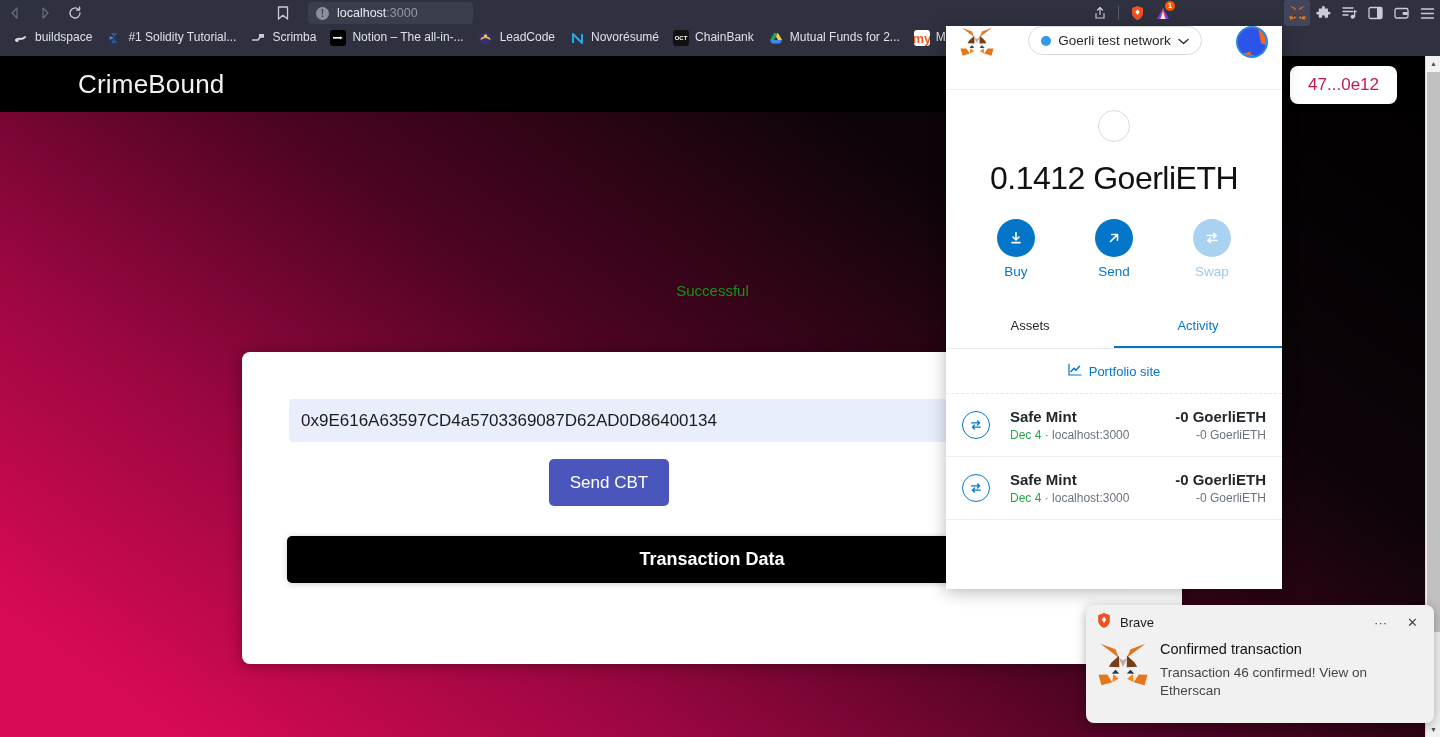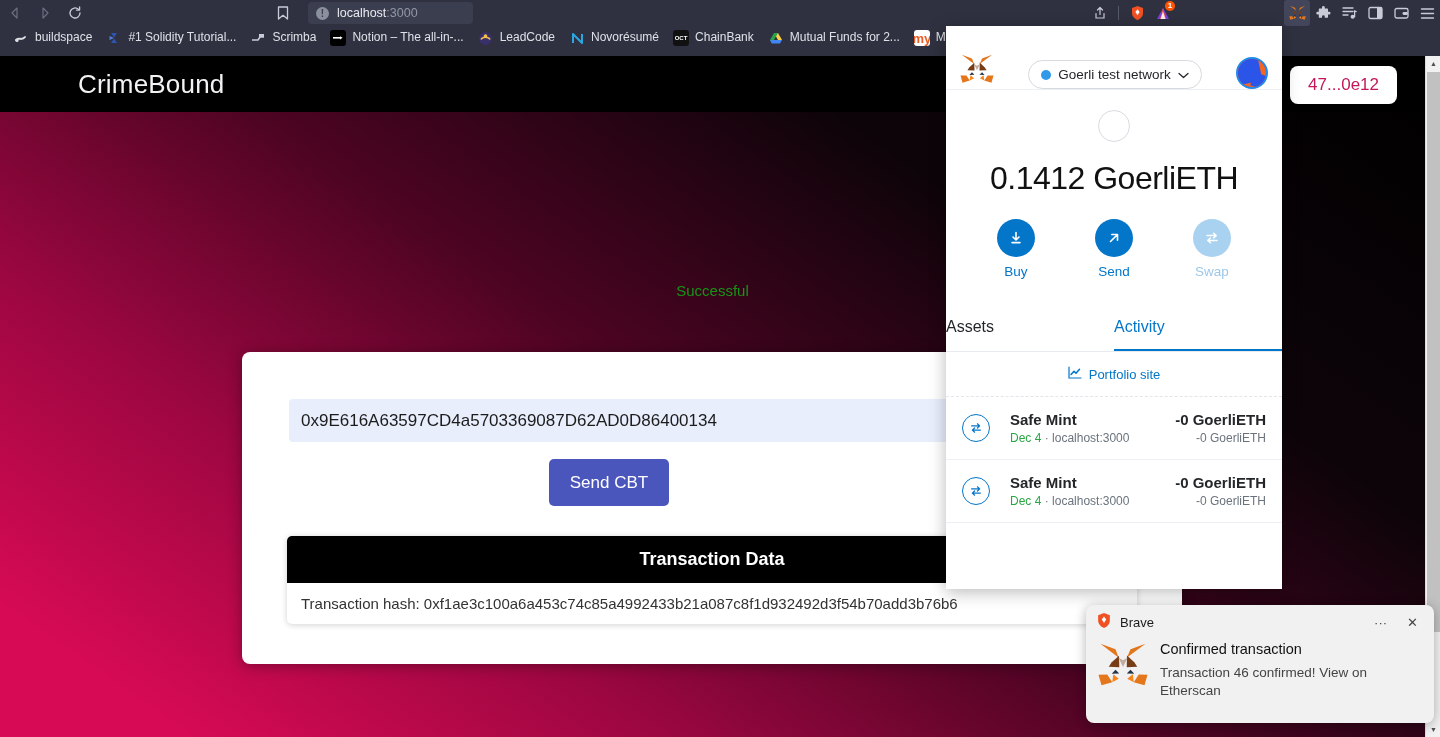--- a/index.html
+++ b/index.html
@@ -128,21 +128,21 @@
   .pg-arrow.up { top: 0; } .pg-arrow.down { bottom: 0; }
   .pg-thumb { position: absolute; left: 1px; top: 16px; width: 13px; height: 560px; background: #c1c1c1; }
 
   
   .mm {
     position: absolute; left: 946px; top: 26px; width: 336px; height: 563px;
     background: #fff; box-shadow: 0 3px 16px rgba(0,0,0,.28);
     font-family: "Liberation Sans", sans-serif;
   }
   .mm-header {
-    height: 64px; display: flex; align-items: flex-end; justify-content: space-between;
+    height: 64px; display: flex; align-items: flex-start; justify-content: space-between;
     padding: 0 14px; border-bottom: 1px solid #eceff3;
   }
   .net-pill {
     display: flex; align-items: center; gap: 7px; border: 1px solid #d6d9de;
     border-radius: 20px; padding: 6px 12px; font-size: 13.5px; color: #24272a;
   }
   .net-dot { width: 10px; height: 10px; border-radius: 50%; background: #3099e8; flex: none; }
   .acct-avatar {
     width: 32px; height: 32px; border-radius: 50%; border: 2px solid #1f8bea; overflow: hidden;
     position: relative; background: #2b54e8; flex: none;
@@ -156,21 +156,21 @@
   .mm-actions { display: flex; justify-content: center; gap: 30px; margin-top: 22px; }
   .mm-act { width: 68px; text-align: center; }
   .mm-act .circ {
     width: 38px; height: 38px; border-radius: 50%; background: #0376c9; margin: 0 auto;
     display: flex; align-items: center; justify-content: center; color: #fff;
   }
   .mm-act.dim .circ { background: #a8d2f0; }
   .mm-act .lbl { margin-top: 7px; font-size: 13.5px; color: #0376c9; }
   .mm-act.dim .lbl { color: #9ec8e8; }
   .mm-tabs { display: flex; margin-top: 26px; border-bottom: 1px solid #e7eaee; }
-  .mm-tab { flex: 1; text-align: left; padding: 13px 0; font-size: 16px; color: #24272a; }
+  .mm-tab { flex: 1; text-align: center; padding: 13px 0; font-size: 13px; color: #24272a; }
   .mm-tab.active { color: #0376c9; border-bottom: 2px solid #0376c9; }
   .mm-portfolio {
     display: flex; align-items: center; justify-content: center; gap: 7px;
     padding: 14px 12px; font-size: 13px; color: #0376c9; border-bottom: 1px dashed #e2e5ea;
   }
   .mm-item {
     display: flex; align-items: center; padding: 14px 16px; border-bottom: 1px solid #eceff3;
   }
   .mm-item-ic {
     width: 28px; height: 28px; border-radius: 50%; border: 1px solid #0376c9;
@@ -384,21 +384,20 @@
     <div class="addr-chip">47...0e12</div>
 
     <div class="status-msg">Successful</div>
 
     <div class="card">
       <input class="addr-input" value="0x9E616A63597CD4a5703369087D62AD0D86400134" style="">
       <button class="send-btn">Send CBT</button>
 
       <div class="tx-panel">
         <div class="tx-head">Transaction Data</div>
-        <div class="tx-body">Transaction hash: 0xf1ae3c100a6a453c74c85a4992433b21a087c8f1d932492d3f54b70add3b76b6</div>
       </div>
     </div>
   </div>
 
   <div class="pg-scroll">
     <div class="pg-arrow up">▲</div>
     <div class="pg-thumb"></div>
     <div class="pg-arrow down">▼</div>
   </div>
 

